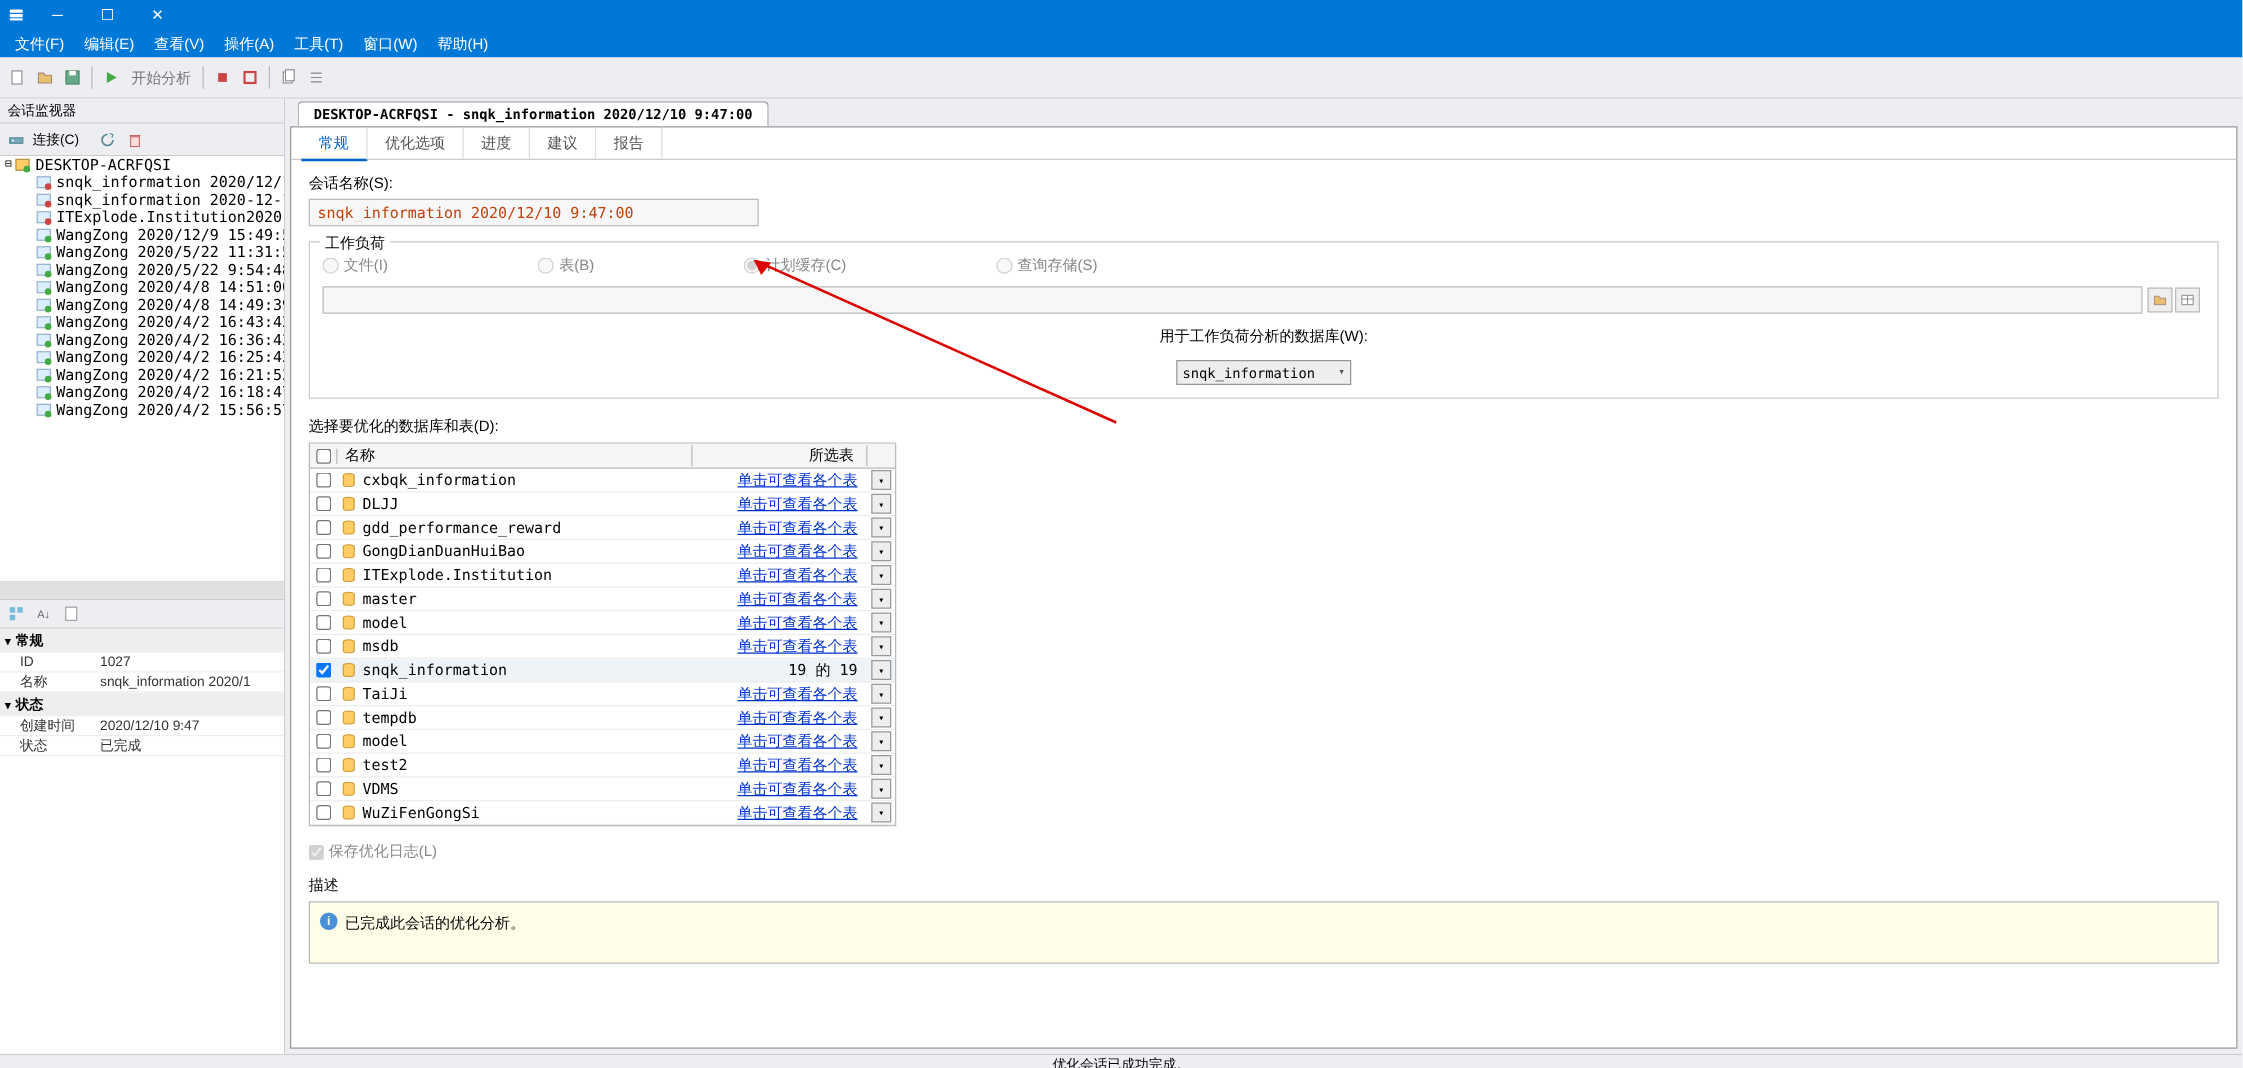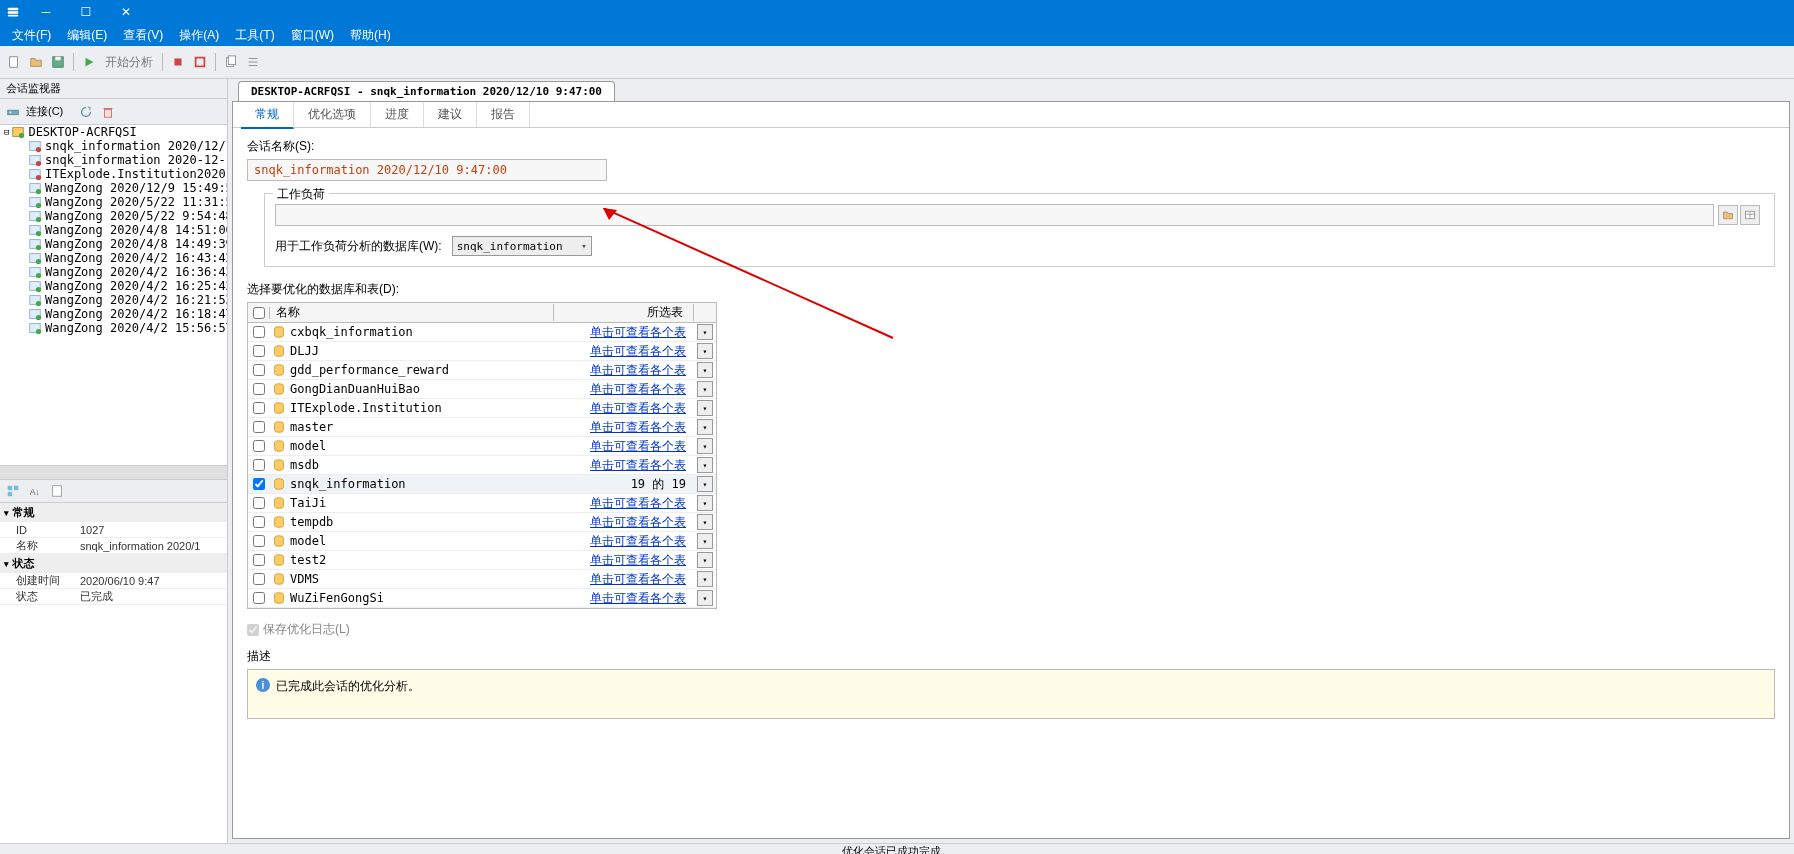--- a/index.html
+++ b/index.html
@@ -37,29 +37,29 @@
 .right-panel { flex: 1; display: flex; flex-direction: column; background: #eceef1; }
 .doc-tab-strip { height: 22px; display: flex; align-items: flex-end; padding-left: 10px; background: #eceef1; }
 .doc-tab { background: #fff; border: 1px solid #999; border-bottom: none; border-radius: 4px 4px 0 0; height: 20px; padding: 0 12px; display: flex; align-items: center; font-family: "Simsun", monospace; font-weight: bold; font-size: 11px; }
 .doc-body { flex: 1; background: #fff; border: 1px solid #999; margin: 0 4px 4px 4px; display: flex; flex-direction: column; }
 .inner-tabs { height: 26px; display: flex; align-items: center; border-bottom: 1px solid #ccc; padding: 0 8px; }
 .itab { padding: 4px 14px; font-size: 12px; color: #555; border-right: 1px solid #ddd; }
 .itab.active { color: #0066cc; border-bottom: 2px solid #0066cc; margin-bottom: -1px; }
 .form-area { padding: 10px 14px; overflow: auto; flex: 1; }
 .f-label { font-size: 12px; margin-bottom: 4px; }
 .f-input { width: 360px; height: 22px; border: 1px solid #bbb; background: #f7f7f7; padding: 0 6px; font-family: "Simsun", monospace; font-size: 12px; color:#c2410c;}
-.fieldset { border: 1px solid #ccc; margin-top: 12px; padding: 10px; position: relative; margin-left: 17px; }
+.fieldset { border: 1px solid #ccc; margin-top: 12px; padding: 10px; position: relative; }
 .fieldset-legend { position: absolute; top: -8px; left: 8px; background: #fff; padding: 0 4px; font-size: 12px; }
 .radio-row { display: flex; gap: 120px; margin-bottom: 8px; align-items:center;}
 .radio-opt { display: flex; align-items: center; gap: 4px; font-size: 12px; color: #888; }
 .radio-opt input[type=radio] { margin:0; }
 .wide-input { width: calc(100% - 50px); height: 22px; border: 1px solid #bbb; background: #f7f7f7; display:inline-block;}
 .side-btns { display:inline-flex; gap:2px; vertical-align:top; margin-left:4px;}
 .sq-btn { width:20px; height:20px; border:1px solid #bbb; background:#eee; display:inline-flex; align-items:center; justify-content:center; font-size:10px;}
-.db-row { display: flex; align-items: center; gap: 10px; margin-top: 10px; }
+.db-row { display: flex; align-items: center; gap: 10px; margin-top: 10px; flex-direction: column; }
 .combo { width: 140px; height: 20px; border: 1px solid #999; background: #eee; font-family: "Simsun", monospace; font-size: 11px; padding: 0 4px; display:flex; align-items:center; justify-content:space-between;}
 .combo::after { content:'▾'; font-size:9px; color:#555;}
 .tbl-label { margin-top: 14px; font-size: 12px; }
 .dtable { width: 470px; border: 1px solid #bbb; margin-top: 4px; }
 .dth { display: flex; background: #f5f5f5; border-bottom: 1px solid #bbb; height: 20px; align-items: center; font-size: 12px; }
 .dth .c0 { width: 22px; border-right: 1px solid #bbb; display:flex; align-items:center; justify-content:center;}
 .dth .c1 { flex: 1; padding-left: 6px; border-right: 1px solid #bbb; }
 .dth .c2 { width: 140px; padding-left: 6px; border-right: 1px solid #bbb; text-align:right; padding-right:10px;}
 .dth .c3 { width: 22px; }
 .dtr { display: flex; height: 19px; align-items: center; border-bottom: 1px solid #eee; font-size: 12px; font-family: "Simsun", monospace; }
@@ -322,21 +322,21 @@
           <div class="prop-k">ID</div>
           <div class="prop-v">1027</div>
         </div>
       <div class="prop-row">
           <div class="prop-k">名称</div>
           <div class="prop-v">snqk_information 2020/1</div>
         </div>
       <div class="prop-cat">状态</div>
       <div class="prop-row">
           <div class="prop-k">创建时间</div>
-          <div class="prop-v">2020/06/10 9:47</div>
+          <div class="prop-v">2020/12/10 9:47</div>
         </div>
       <div class="prop-row">
           <div class="prop-k">状态</div>
           <div class="prop-v">已完成</div>
         </div>
     </div>
   </div>
 
   <div class="right-panel">
     <div class="doc-tab-strip">
@@ -349,20 +349,38 @@
         <div class="itab">进度</div>
         <div class="itab">建议</div>
         <div class="itab">报告</div>
       </div>
       <div class="form-area" style="position:relative;">
         <div class="f-label">会话名称(S):</div>
         <input class="f-input" readonly="" value="snqk_information 2020/12/10 9:47:00" style="">
 
         <div class="fieldset">
           <div class="fieldset-legend">工作负荷</div>
+          <div class="radio-row">
+            <label class="radio-opt">
+                <input type="radio" disabled="" style="">
+                <span>文件(I)</span>
+              </label>
+            <label class="radio-opt">
+                <input type="radio" disabled="" style="">
+                <span>表(B)</span>
+              </label>
+            <label class="radio-opt">
+                <input type="radio" checked="" disabled="" style="">
+                <span>计划缓存(C)</span>
+              </label>
+            <label class="radio-opt">
+                <input type="radio" disabled="" style="">
+                <span>查询存储(S)</span>
+              </label>
+          </div>
           <div style="display:flex; align-items:center;">
             <div class="wide-input"></div>
             <div class="side-btns">
               <div class="sq-btn">
                   <svg width="12" height="12" viewBox="0 0 16 16">
                     <path d="M2 4h5l1 2h6v7H2z" fill="#e8c070" stroke="#a87"></path>
                   </svg>
                 </div>
               <div class="sq-btn">
                   <svg width="12" height="12" viewBox="0 0 16 16">

